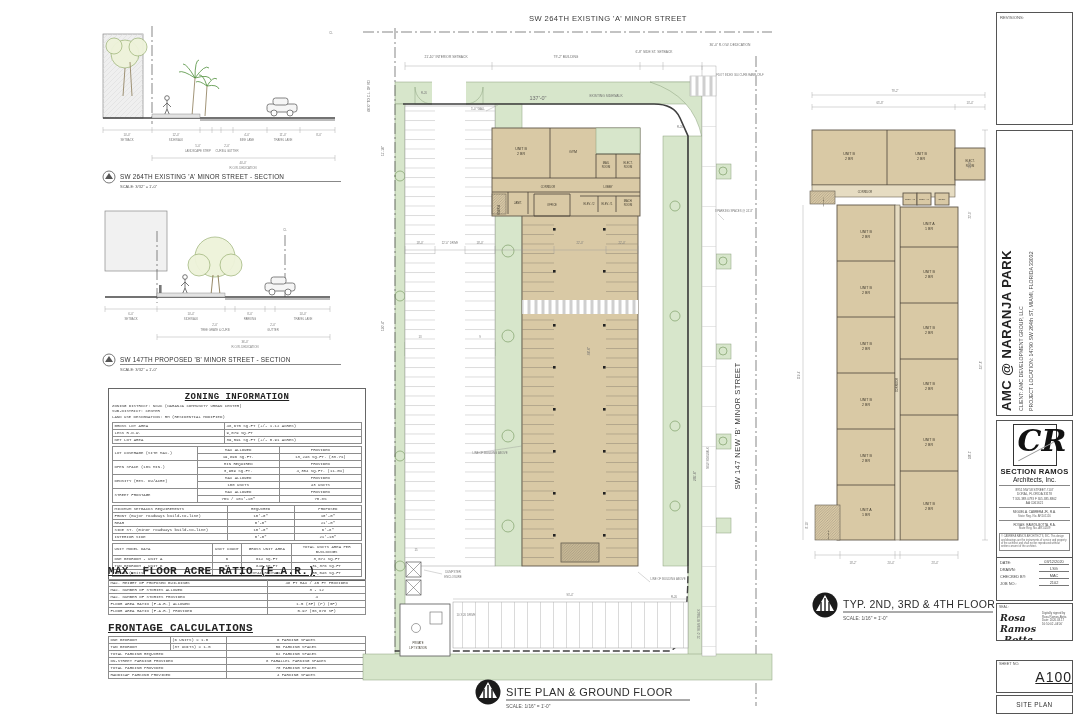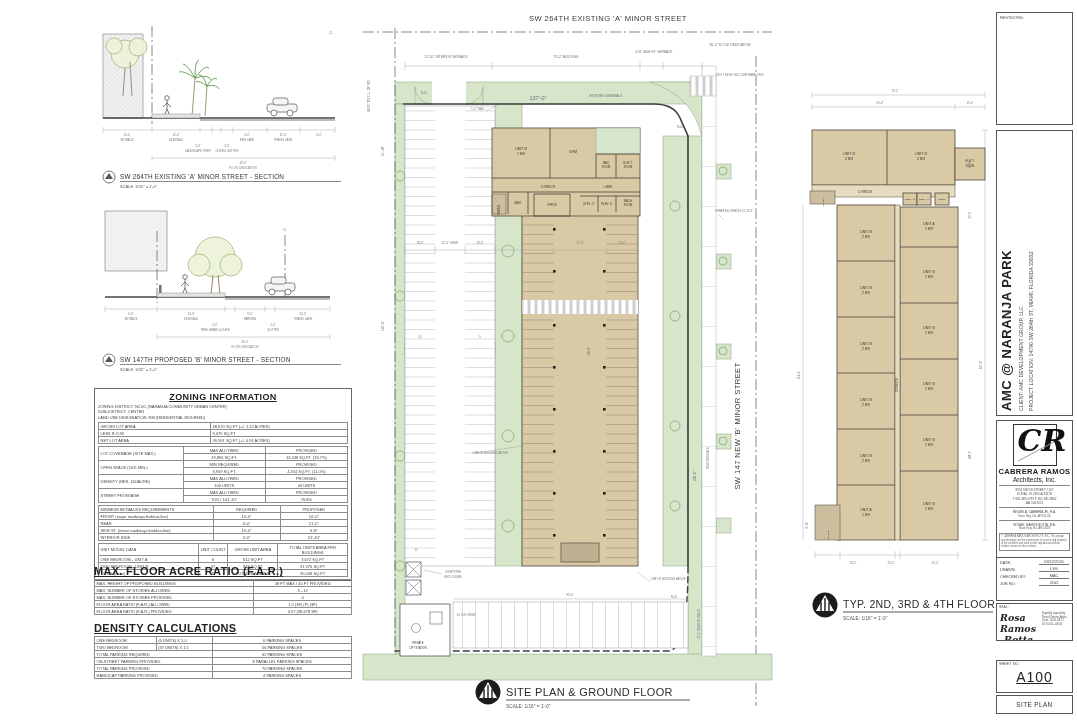--- a/index.html
+++ b/index.html
@@ -23,21 +23,21 @@
   .tan{fill:#d9c9a5;stroke:#5f574a;stroke-width:.9;}
   .tanl{fill:#e6dcc2;stroke:#6b6353;stroke-width:.6;}
   .wall{stroke:#4c443a;stroke-width:.8;fill:none;}
   .hvy{stroke:#3f3f3f;stroke-width:1.6;fill:none;}
   .treec{fill:#eef3da;stroke:#93ac6d;stroke-width:.7;opacity:.95;}
   
   .wm{position:absolute;left:8px;top:341px;font-size:22px;color:#9a9a9a;opacity:.55;
       letter-spacing:1.5px;z-index:6;white-space:nowrap;}
   .wm span{margin-right:20px;}
   
-  .panel{position:absolute;left:94px;width:258px;box-sizing:border-box;}
+  .panel{position:absolute;left:108px;width:258px;box-sizing:border-box;font-family:Liberation Mono, monospace;}
   .zbox{border:1px solid #666;background:#fff;padding:2px 3px 3px;}
   .hdr{font-size:9px;font-weight:bold;text-align:center;text-decoration:underline;
        letter-spacing:.4px;color:#222;margin:1px 0 2px;}
   .bigh{font-size:11px;font-weight:bold;text-decoration:underline;color:#222;
         letter-spacing:.3px;margin:7px 0 2px;}
   .note{font-size:4px;line-height:1.35;color:#444;}
   table.zt{width:100%;border-collapse:collapse;margin-top:2px;}
   table.zt td{border:.5px solid #8d8d8d;font-size:4px;line-height:1.25;padding:.5px 1.5px;color:#444;}
   table.zt td.c{text-align:center;}
   
@@ -321,21 +321,21 @@
       <tr>
             <td>FLOOR AREA RATIO (F.A.R.) ALLOWED</td>
             <td class="c">1.5 (3F) (P) (3F)</td>
           </tr>
       <tr>
             <td>FLOOR AREA RATIO (F.A.R.) PROVIDED</td>
             <td class="c">0.97 (38,678 SF)</td>
           </tr>
     </tbody>
       </table>
-    <div class="bigh">DENSITY CALCULATIONS</div>
+    <div class="bigh">FRONTAGE CALCULATIONS</div>
     <table class="zt">
       <tbody>
           <tr>
             <td style="width:24%">ONE BEDROOM</td>
             <td style="width:22%">(6 UNITS) X 1.0</td>
             <td class="c">6 PARKING SPACES</td>
           </tr>
       <tr>
             <td>TWO BEDROOM</td>
             <td>(37 UNITS) X 1.5</td>
@@ -679,21 +679,21 @@
       <div class="vt" style="font-size:5.2px;color:#444;">CLIENT: AMC DEVELOPMENT GROUP, LLC</div>
       <div class="vt" style="font-size:5.2px;color:#444;">PROJECT LOCATION: 14790 SW 264th ST, MIAMI, FLORIDA 33032</div>
     </div>
   </div>
 
   <div class="tbb" style="top:420px;height:161px;text-align:center;">
     <div style="width:42px;height:40px;border:1px solid #333;margin:3px auto 1px;position:relative;background:#fff;">
       <span style="position:absolute;left:4px;top:-2px;font-family:'DejaVu Serif',serif;font-style:italic;font-weight:bold;font-size:30px;color:#111;">CR</span>
       <span style="position:absolute;left:2px;top:26px;width:40px;border-top:1.5px solid #999;transform:rotate(-28deg);"></span>
     </div>
-    <div style="font-size:7.6px;font-weight:bold;letter-spacing:.3px;color:#222;">CABRERA RAMOS</div>
+    <div style="font-size:7.6px;font-weight:bold;letter-spacing:.3px;color:#222;">SECTION RAMOS</div>
     <div style="font-size:6.6px;color:#222;">Architects, Inc.</div>
     <div class="hrl"></div>
     <div style="font-size:3.1px;color:#555;line-height:1.4">8951 NW 58 STREET  #107</div>
     <div style="font-size:3.1px;color:#555;line-height:1.4">DORAL, FLORIDA 33178</div>
     <div style="font-size:3.1px;color:#555;line-height:1.4">T 305.389.0793  F 305.385.8862</div>
     <div style="font-size:3.1px;color:#555;line-height:1.4">AA C061621</div>
     <div class="hrl"></div>
     <div style="font-size:3px;color:#444;line-height:1.4">MIGUEL A. CABRERA JR., R.A.</div>
     <div style="font-size:2.9px;color:#666;line-height:1.3">State Reg. No. AR101116</div>
     <div class="hrl"></div>
@@ -722,20 +722,20 @@
   </div>
 
   <div class="tbb" style="top:603px;height:38px;">
     <div style="font-size:3.4px;color:#555;padding:1px 2px;">SEAL:</div>
     <div style="position:absolute;left:3px;top:9px;width:42px;font-family:'DejaVu Serif',serif;font-style:italic;font-weight:bold;font-size:9.5px;line-height:1.15;color:#222;">Rosa Ramos -Botta</div>
     <div style="position:absolute;right:2px;top:8px;width:28px;font-size:2.9px;line-height:1.25;color:#555;">Digitally signed by Rosa Ramos-Botta Date: 2020.03.17 16:50:02 -04'00'</div>
   </div>
 
   <div class="tbb" style="top:660px;height:33px;">
     <div style="font-size:3.8px;color:#555;padding:1px 2px;">SHEET NO.</div>
-    <div style="font-size:14px;text-align:center;letter-spacing:1px;color:#222;margin-top:2px;text-decoration:underline;">A100</div>
+    <div style="font-size:14px;text-align:right;letter-spacing:1px;color:#222;margin-top:2px;text-decoration:underline;">A100</div>
   </div>
 
   <div class="tbb" style="top:695px;height:19px;display:flex;align-items:center;justify-content:center;">
     <div style="font-size:6.4px;color:#333;letter-spacing:.4px;">SITE PLAN</div>
   </div>
 
 </div>
 
 </body></html>

